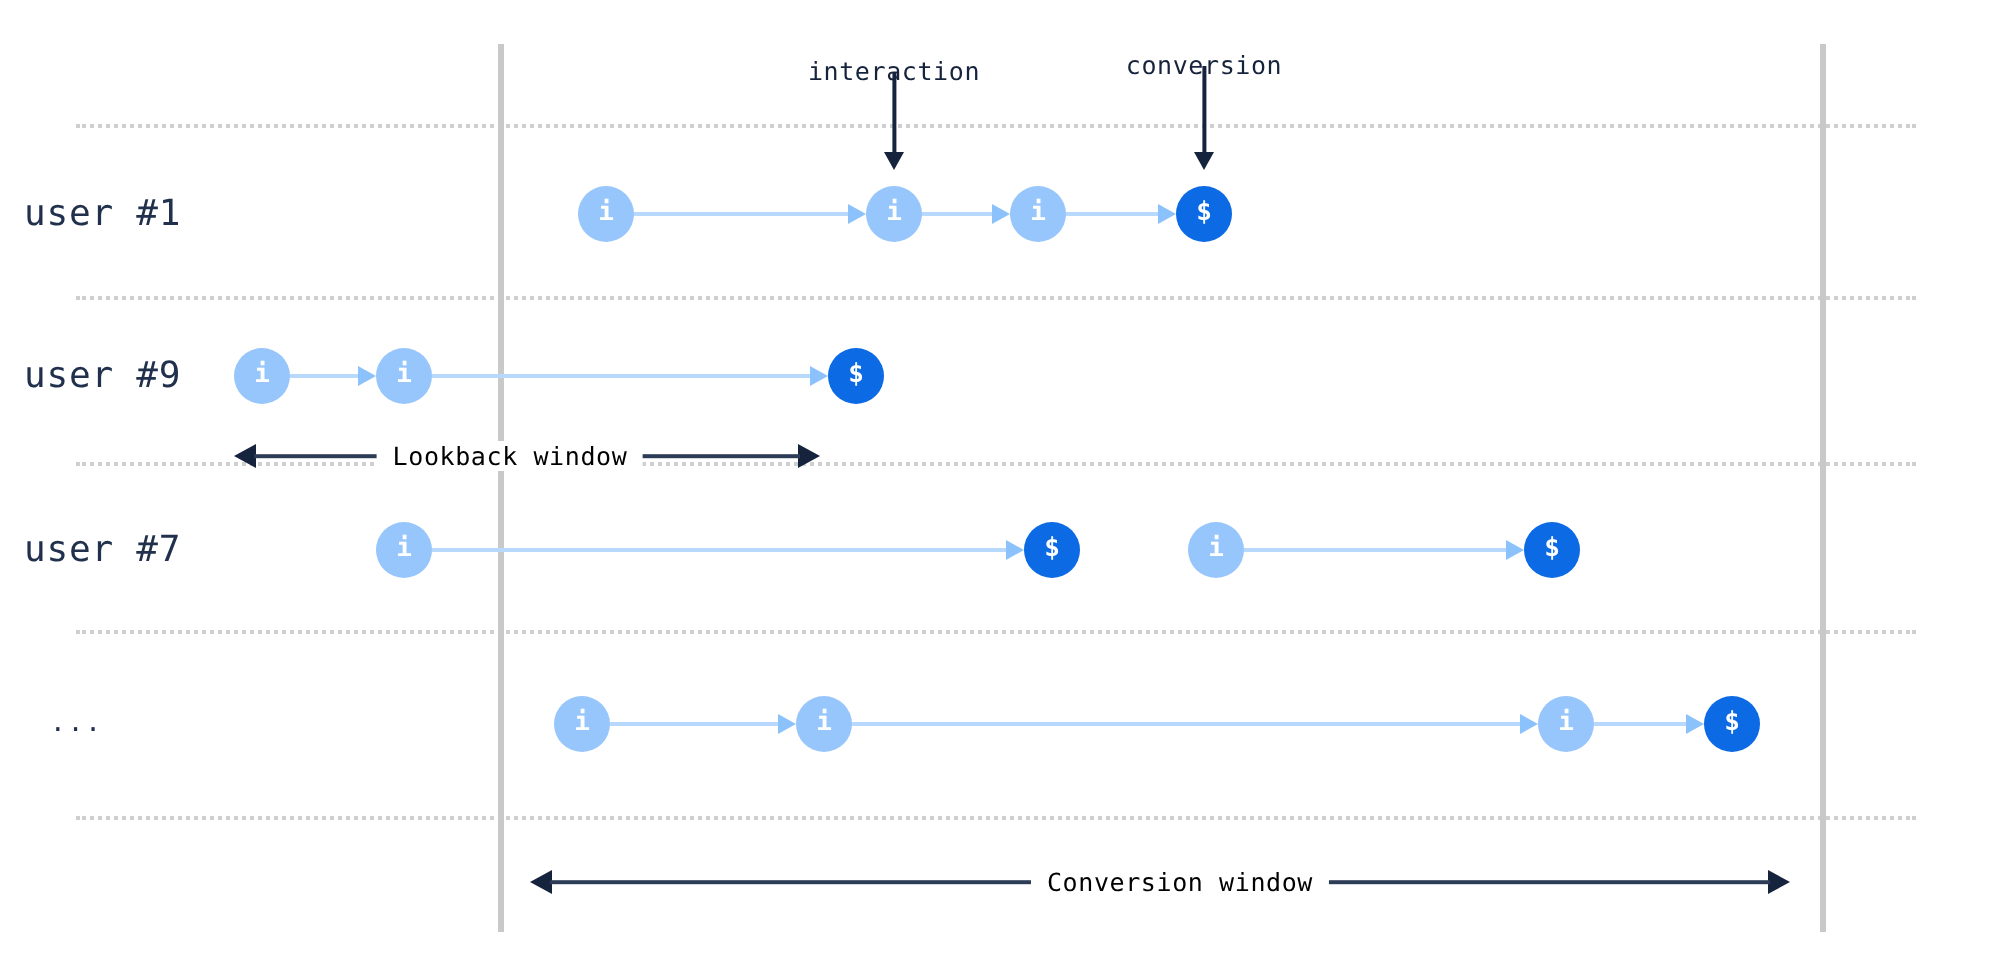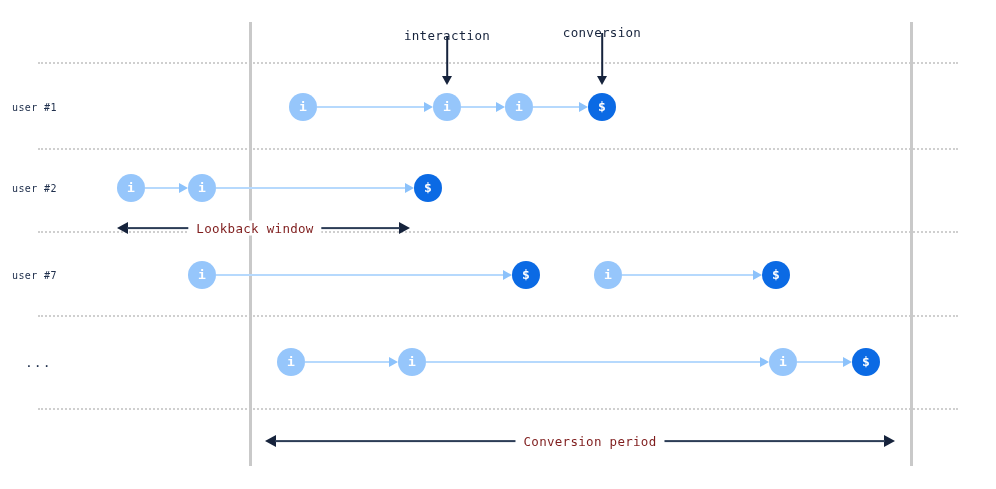--- a/index.html
+++ b/index.html
@@ -25,21 +25,21 @@
   .dotline{
     position:absolute;
     left:38px;
     right:38px;
     height:0;
     border-top:2px dotted #cfcfcf;
   }
   
   .rowlabel{
     position:absolute;
-    font-size:10px;
+    font-size:18px;
     letter-spacing:0.4px;
     color:#20304d;
     white-space:nowrap;
     transform:translateY(-50%);
   }
   .dots-label{
     position:absolute;
     font-size:13px;
     color:#20304d;
     letter-spacing:1px;
@@ -120,21 +120,21 @@
     position:absolute;
     width:0;height:0;
     border-left:11px solid #16233c;
     border-top:6px solid transparent;
     border-bottom:6px solid transparent;
     transform:translateY(-50%);
   }
   .span-label{
     position:absolute;
     font-size:12.5px;
-    color:#7f1d1d;
+    color:#000000;
     letter-spacing:0.3px;
     white-space:nowrap;
     background:#ffffff;
     padding:0 8px;
     transform:translate(-50%,-50%);
     z-index:5;
   }
 </style>
 </head>
 <body>
@@ -160,21 +160,21 @@
       </div>
       <div class="node interaction" style="left: 447px; top: 107px;">
         <span>i</span>
       </div>
       <div class="node interaction" style="left: 519px; top: 107px;">
         <span>i</span>
       </div>
       <div class="node conversion" style="left: 602px; top: 107px;">
         <span>$</span>
       </div>
-      <div class="rowlabel" style="left: 12px; top: 188px;">user #2</div>
+      <div class="rowlabel" style="left: 12px; top: 188px;">user #9</div>
       <div class="flow" style="left: 145px; top: 188px; width: 36px;"></div>
       <div class="flowhead" style="left: 179px; top: 188px;"></div>
       <div class="flow" style="left: 216px; top: 188px; width: 191px;"></div>
       <div class="flowhead" style="left: 405px; top: 188px;"></div>
       <div class="node interaction" style="left: 131px; top: 188px;">
         <span>i</span>
       </div>
       <div class="node interaction" style="left: 202px; top: 188px;">
         <span>i</span>
       </div>
@@ -223,15 +223,15 @@
       <div class="callout-label" style="left: 602px; top: 25px;">conversion</div>
       <div class="callout-stem" style="left: 602px; top: 33px; height: 43px;"></div>
       <div class="callout-head" style="left: 602px; top: 76px;"></div>
       <div class="span-head-left" style="left: 117px; top: 228px;"></div>
       <div class="span-head-right" style="left: 399px; top: 228px;"></div>
       <div class="span-line" style="left: 127px; top: 228px; width: 273px;"></div>
       <div class="span-label" style="left: 255px; top: 228px;">Lookback window</div>
       <div class="span-head-left" style="left: 265px; top: 441px;"></div>
       <div class="span-head-right" style="left: 884px; top: 441px;"></div>
       <div class="span-line" style="left: 275px; top: 441px; width: 610px;"></div>
-      <div class="span-label" style="left: 590px; top: 441px;">Conversion period</div>
+      <div class="span-label" style="left: 590px; top: 441px;">Conversion window</div>
     </div>
 </div>
 
 </body></html>

